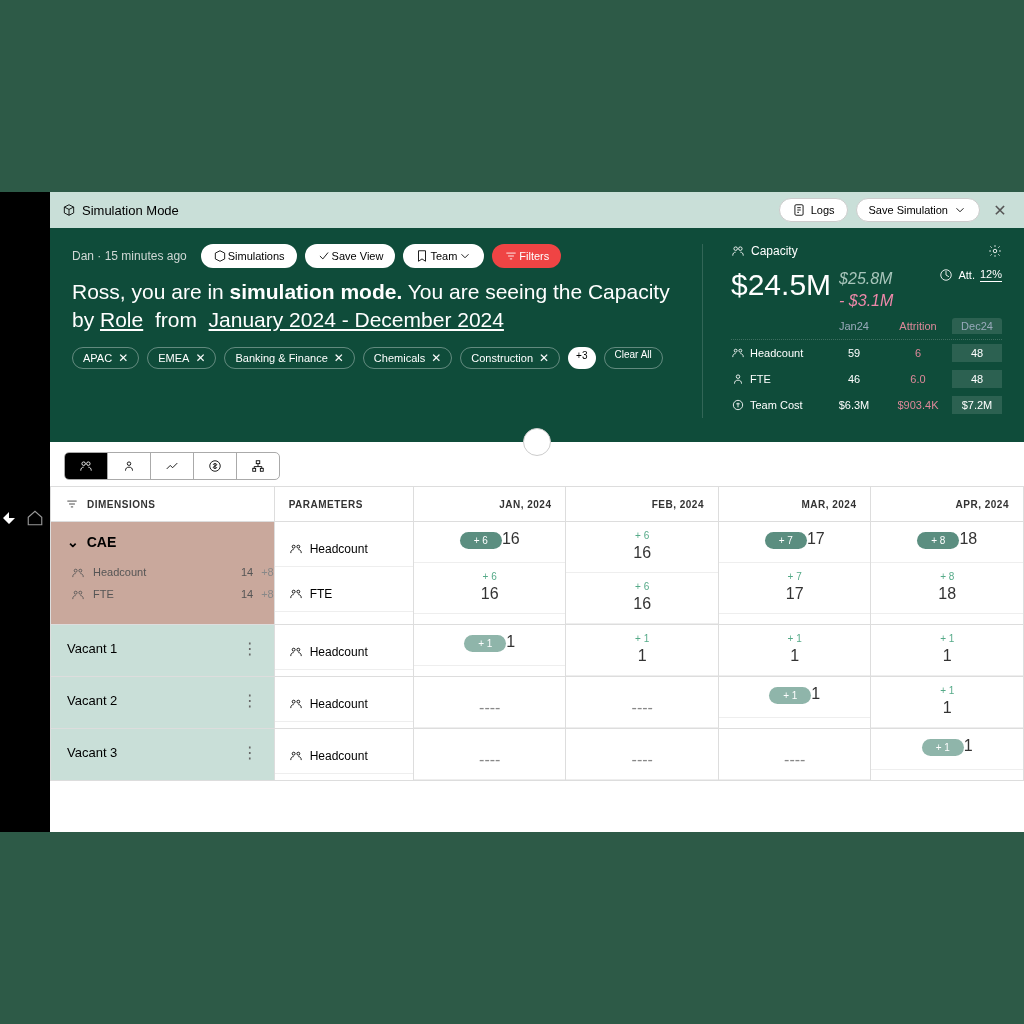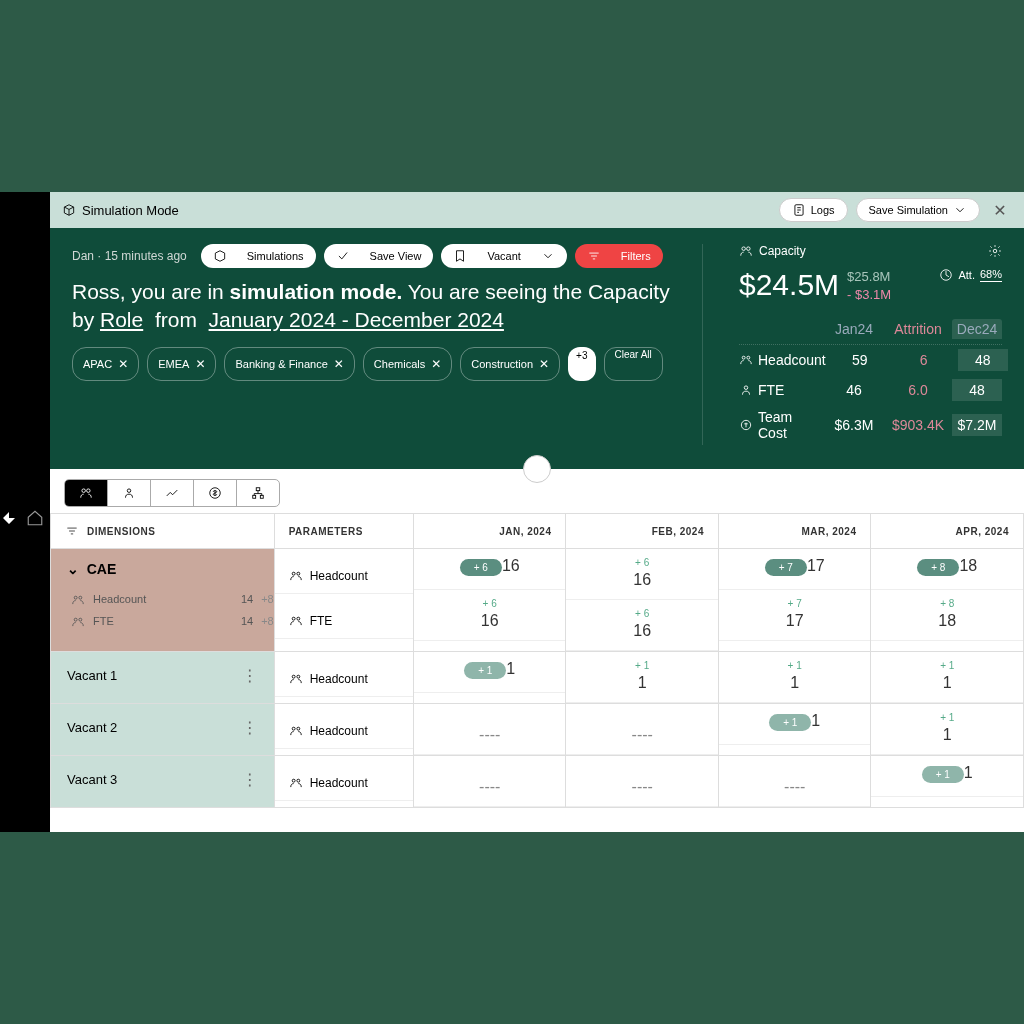--- a/index.html
+++ b/index.html
@@ -15,39 +15,39 @@
 .main{flex:1;background:#fff;display:flex;flex-direction:column;overflow:hidden}
 .topbar{background:#c9dfd8;height:36px;display:flex;align-items:center;padding:0 12px;gap:8px}
 .topbar-title{font-size:13px;flex:1;display:flex;align-items:center;gap:6px}
 .pill-btn{background:#fff;border:1px solid #ccc;border-radius:16px;padding:4px 12px;font-size:11px;display:flex;align-items:center;gap:5px;cursor:pointer}
 .close-btn{width:24px;height:24px;border-radius:50%;display:flex;align-items:center;justify-content:center;cursor:pointer;font-size:16px;color:#555}
 .header-section{background:#0f4c3a;color:#fff;padding:16px 22px 24px;display:flex;gap:24px;position:relative}
 .header-left{flex:1}
 .header-meta{font-size:12px;color:#aac;margin-bottom:6px;display:flex;align-items:center;gap:14px}
 .header-meta-text{color:#d0d8d5}
 .header-actions{display:flex;gap:8px}
-.action-btn{background:#fff;color:#000;border-radius:16px;padding:5px 12px;font-size:11px;display:flex;align-items:center;gap:20px;cursor:pointer}
+.action-btn{background:#fff;color:#000;border-radius:16px;padding:5px 12px;font-size:11px;display:flex;align-items:center;gap:1px;cursor:pointer}
 .action-btn.dark{background:#ef4444;color:#fff}
 .headline{font-size:21px;font-weight:400;margin:10px 0;line-height:1.35}
 .headline b{font-weight:600}
 .headline .ul{text-decoration:underline}
 .chips{display:flex;gap:8px;margin-top:12px;flex-wrap:wrap}
-.chip{border:1px solid rgba(255,255,255,0.35);border-radius:14px;padding:9px 10px;font-size:11px;display:flex;align-items:center;gap:6px;cursor:pointer}
+.chip{border:1px solid rgba(255,255,255,0.35);border-radius:14px;padding:3px 10px;font-size:11px;display:flex;align-items:center;gap:6px;cursor:pointer}
 .chip-x{font-size:12px}
 .chip-count{background:#fff;color:#000;border-radius:12px;padding:3px 8px;font-size:10px}
 .chip-clear{border:1px solid rgba(255,255,255,0.35);border-radius:12px;padding:1px 10px;font-size:10px;cursor:pointer}
-.header-right{width:300px;border-left:1px solid rgba(255,255,255,0.15);padding-left:36px}
+.header-right{width:300px;border-left:1px solid rgba(255,255,255,0.15);padding-left:28px}
 .cap-label{font-size:12px;display:flex;align-items:center;gap:6px;margin-bottom:10px}
 .cap-gear{margin-left:auto;cursor:pointer}
 .cap-amount{font-size:30px;font-weight:500;display:flex;align-items:flex-start;gap:8px}
-.cap-sub{font-size:13px;line-height:1.35;color:#a8c5bb;}
+.cap-sub{font-size:16px;line-height:1.35;color:#a8c5bb;font-style:italic}
 .cap-sub .neg{color:#e8a}
 .att-badge{margin-left:auto;font-size:11px;display:flex;align-items:center;gap:5px}
 .att-pct{border-bottom:1px solid #fff;padding-bottom:1px}
-.cap-table{font-size:14px;margin-top:12px}
+.cap-table{font-size:11px;margin-top:3px}
 .cap-row{display:grid;grid-template-columns:1fr 60px 60px 50px;gap:4px;padding:4px 0;align-items:center}
 .cap-hdr{color:#9ab;border-bottom:1px dotted rgba(255,255,255,0.2);padding-bottom:5px}
 .cap-hdr .attr{color:#d89}
 .cap-hdr .highlight{background:rgba(255,255,255,0.12);border-radius:3px 3px 0 0;padding:2px 4px;text-align:center}
 .cap-cell{text-align:center}
 .cap-cell.attr{color:#d89}
 .cap-cell.hl{background:rgba(255,255,255,0.12);padding:3px 4px}
 .collapse-btn{position:absolute;bottom:-14px;left:50%;transform:translateX(-50%);width:28px;height:28px;border-radius:50%;background:#fff;border:1px solid #ccc;display:flex;align-items:center;justify-content:center;font-size:12px;cursor:pointer;z-index:5}
 .toolbar{background:#fff;padding:10px 14px 6px;display:flex}
 .toggle-group{display:flex;border:1px solid #aaa;border-radius:5px;overflow:hidden}
@@ -184,21 +184,21 @@
             <div class="action-btn">
                 <svg class="ico" viewBox="0 0 24 24">
                   <path d="M5 12 L10 17 L19 6"></path>
                 </svg>
                 <span>Save View</span>
               </div>
             <div class="action-btn">
                 <svg class="ico" viewBox="0 0 24 24">
                   <path d="M6 3 V21 L12 17 L18 21 V3 Z"></path>
                 </svg>
-                <span>Vacant</span>
+                <span>Team</span>
                 <svg class="ico" viewBox="0 0 24 24">
                   <path d="M6 9 L12 15 L18 9"></path>
                 </svg>
               </div>
             <div class="action-btn dark">
                 <svg class="ico" viewBox="0 0 24 24">
                   <path d="M4 7 H20 M7 12 H17 M10 17 H14"></path>
                 </svg>
                 <span>Filters</span>
               </div>
@@ -248,21 +248,21 @@
         </div>
         <div class="cap-amount">
           <span>$24.5M</span>
           <span class="cap-sub"><span>$25.8M</span><br><span class="neg">- $3.1M</span></span>
           <span class="att-badge">
               <svg class="ico" viewBox="0 0 24 24">
                 <circle cx="12" cy="12" r="9"></circle>
                 <path d="M12 12 L12 5 M12 12 L17 15"></path>
               </svg>
               <span>Att.</span>
-              <span class="att-pct">68%</span>
+              <span class="att-pct">12%</span>
             </span>
         </div>
         <div class="cap-table">
           <div class="cap-row cap-hdr">
             <span></span>
             <span class="cap-cell">Jan24</span>
             <span class="cap-cell attr">Attrition</span>
             <span class="cap-cell highlight">Dec24</span>
           </div>
           <div id="cap-rows">

